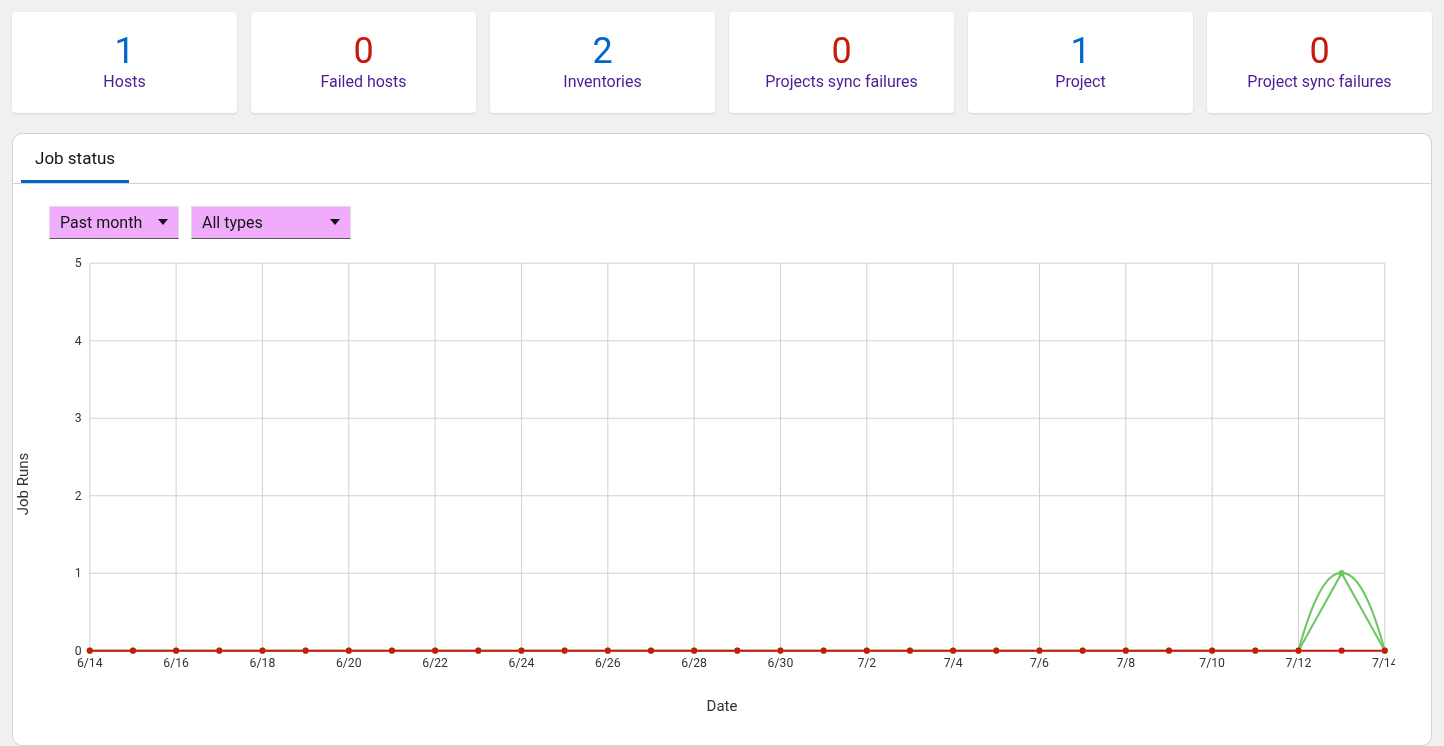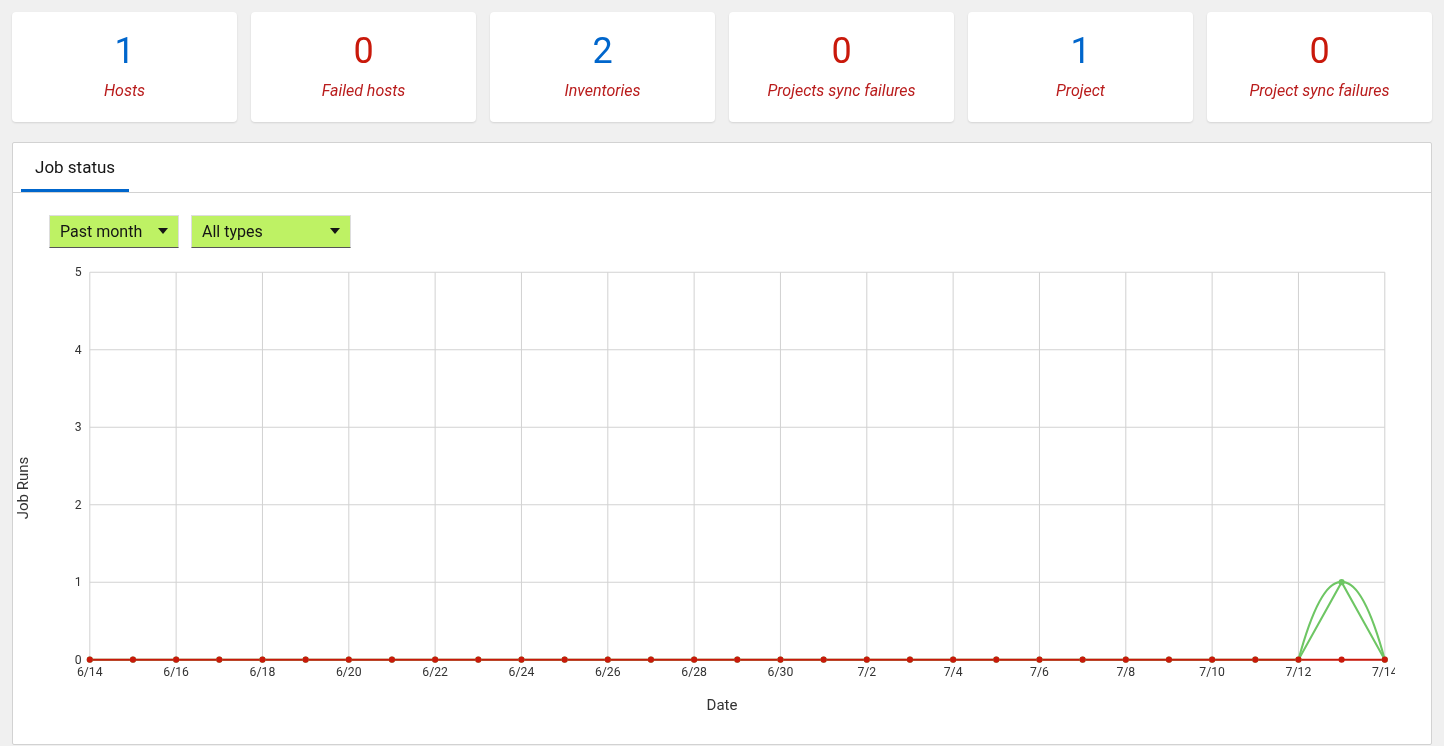--- a/index.html
+++ b/index.html
@@ -24,31 +24,30 @@
     padding: 20px 10px 22px;
     text-align: center;
   }
   .card .big {
     font-size: 36px;
     font-weight: 400;
     line-height: 1.1;
   }
   .card .label {
     font-size: 16px;
-    color: #b91c1c;
-    margin-top: 9px;
-    font-style: italic;
+    color: #4c1d95;
+    margin-top: 0;
   }
   .blue { color: #0066cc; }
   .red  { color: #c9190b; }
 
   .panel {
     background: #fff;
     border: 1px solid #d2d2d2;
-    border-radius: 2px;
+    border-radius: 10px;
   }
   .tabs {
     display: flex;
     align-items: flex-end;
     border-bottom: 1px solid #d2d2d2;
     padding: 0 8px;
   }
   .tab {
     padding: 14px 14px 12px;
     font-size: 17px;
@@ -61,21 +60,21 @@
     border-bottom-color: #0066cc;
   }
 
   .controls { display: flex; gap: 12px; padding: 22px 22px 10px 36px; }
   .select {
     border: 1px solid #bbb;
     border-top-color: #ddd;
     border-left-color: #ddd;
     border-right-color: #ddd;
     border-bottom: 1px solid #555;
-    background: #bef264;
+    background: #f0abfc;
     padding: 6px 34px 6px 10px;
     min-width: 130px;
     position: relative;
     font-size: 16px;
     cursor: pointer;
   }
   .select .caret {
     position: absolute;
     right: 10px;
     top: 50%;
@@ -95,21 +94,21 @@
     transform: translate(-50%, -50%) rotate(-90deg);
     transform-origin: center;
     font-size: 15px;
     color: #333;
     white-space: nowrap;
   }
   .xlabel {
     text-align: center;
     font-size: 15px;
     color: #333;
-    margin-top: 6px;
+    margin-top: 16px;
   }
   svg { display: block; width: 100%; }
   .grid line { stroke: #d2d2d2; stroke-width: 1; }
   .axis-tick { font-size: 12px; fill: #333; }
   .series-red { stroke: #c9190b; stroke-width: 2; fill: none; }
   .series-green { stroke: #6ec664; stroke-width: 2; fill: none; }
   .dot-red { fill: #c9190b; }
   .dot-green { fill: #6ec664; }
 </style>
 </head>

